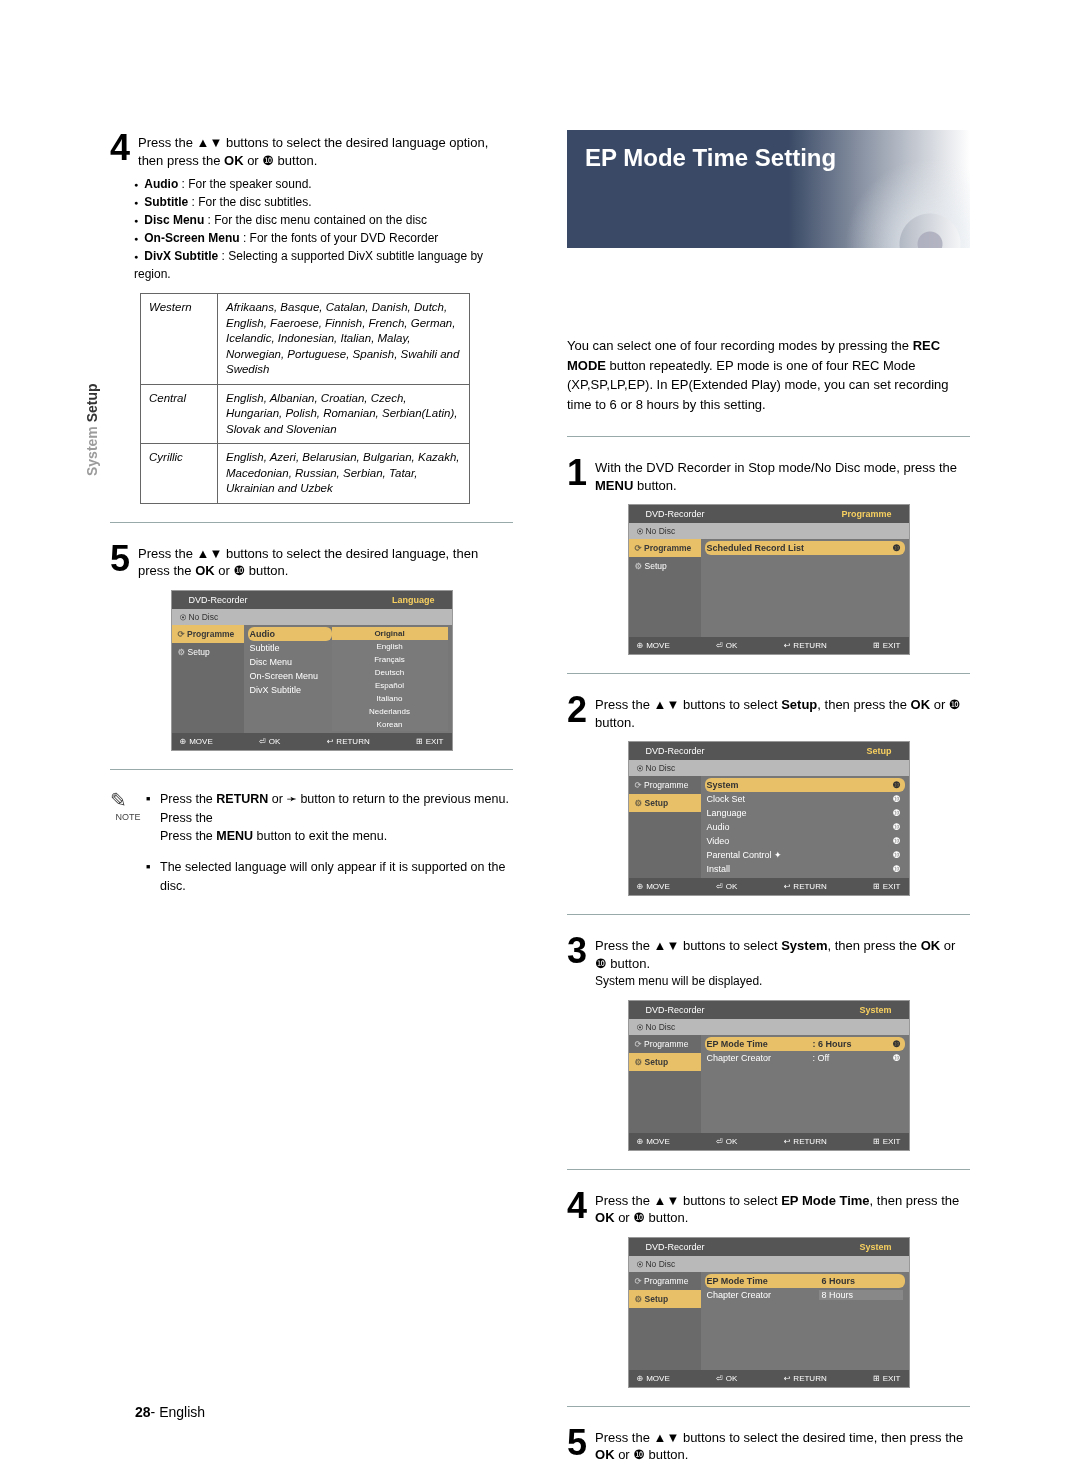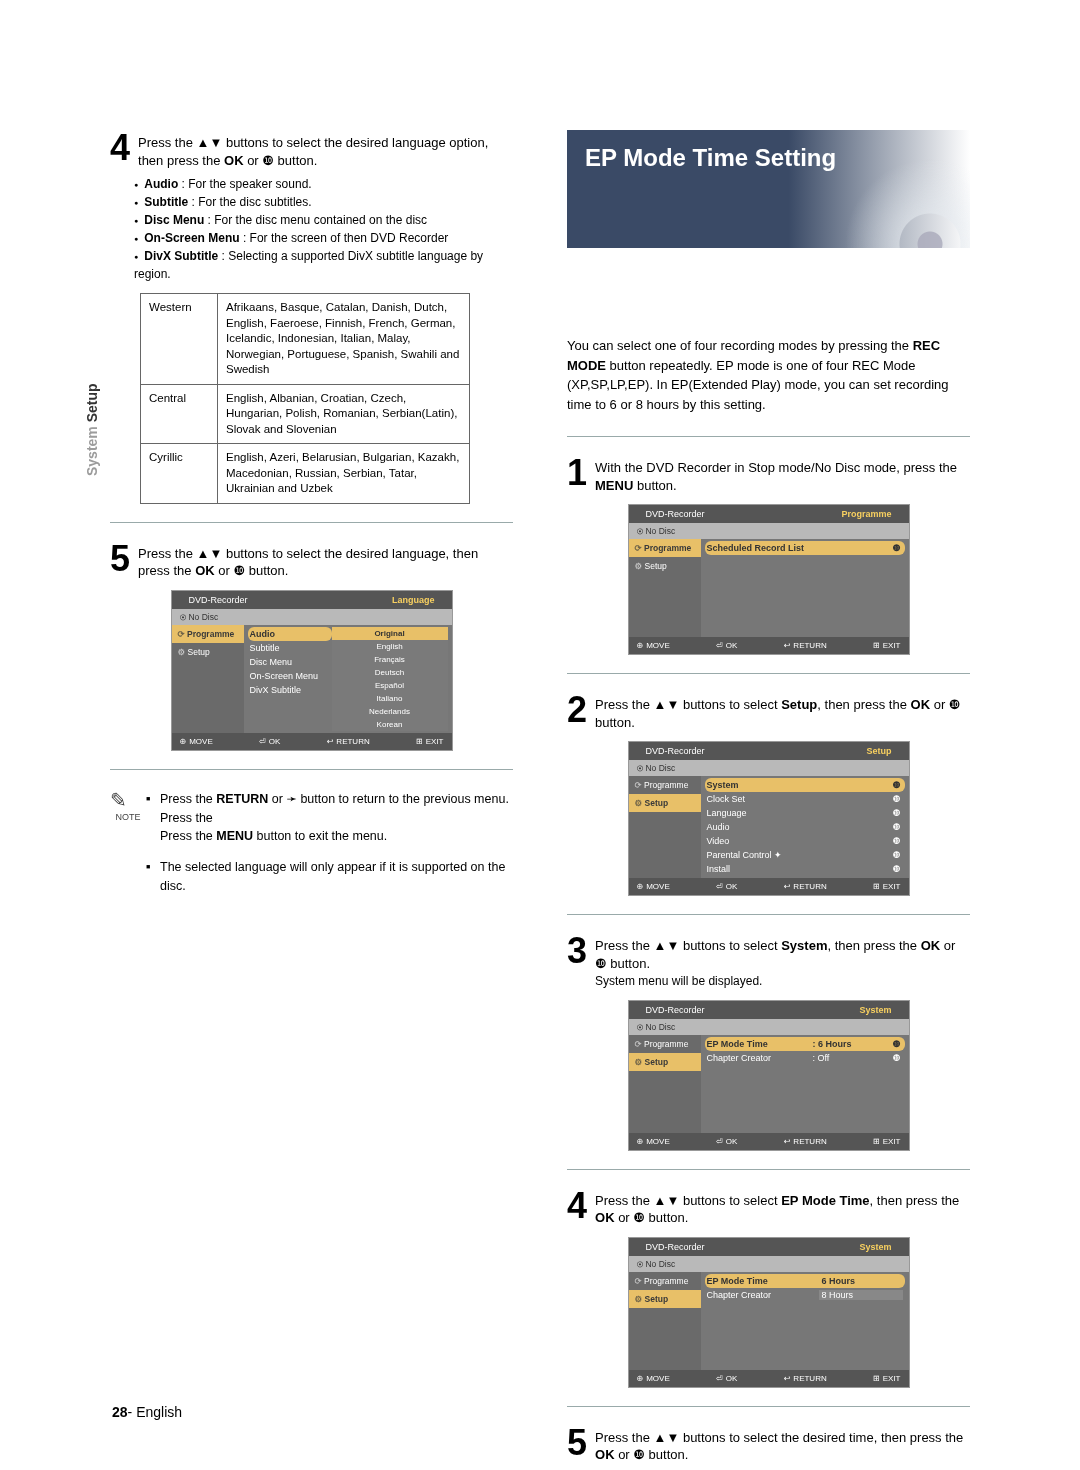--- a/index.html
+++ b/index.html
@@ -45,21 +45,21 @@
 .step-num {
   font-size: 36px;
   font-weight: bold;
   line-height: 1;
   margin-right: 8px;
   color: #000;
 }
 .step-text { padding-top: 4px; line-height: 1.35; }
 .bullets { margin: 4px 0 10px 24px; padding:0; list-style:none; font-size:12px; line-height:1.5;}
 .bullets li::before { content:"●"; font-size:7px; vertical-align:middle; margin-right:6px; color:#000;}
-.tblwrap { margin:8px auto; }
+.tblwrap { margin:8px auto;font-style:italic; }
 .region-table { border-collapse:collapse; width: 330px; margin-left:30px; font-size:11.5px;}
 .region-table td { border:1px solid #666; padding:6px 8px; vertical-align:top; line-height:1.35;}
 .region-table td:first-child { width:60px; }
 
 .divider { height:1px; background:#9aa; margin:18px 0; }
 
 .heading-banner {
   background: linear-gradient(90deg,#3a4a66 0%,#3a4a66 55%, rgba(58,74,102,0) 100%);
   color:#fff;
   font-size:24px;
@@ -107,21 +107,21 @@
 .osd-main.langs .opts { margin-left:84px; width:78px;}
 .osd-main.langs .opts div{ padding:2px 6px; background:#7a7a7a; font-size:8px;text-align:center;}
 .osd-main.langs .opts div.sel{ background:#e8c068; color:#333; font-weight:bold;}
 .note-block { display:flex; margin-top:20px;}
 .note-icon { width:36px; font-size:20px; line-height:1; color:#444;}
 .note-label { font-size:9px; font-weight:normal; color:#444; text-align:center; margin-top:2px;}
 .note-list { margin:0; padding:0; list-style:none; font-size:12.5px; line-height:1.5; flex:1;}
 .note-list li { margin-bottom:12px; position:relative; padding-left:14px;}
 .note-list li::before { content:"■"; font-size:7px; position:absolute; left:0; top:4px; color:#000;}
 .footer { position:absolute; left:112px; bottom:50px; font-size:14px;}
-.footer b{font-weight:bold;}
+.footer b{font-weight:bold;margin-left:23px;}
 .intro { font-size:13px; line-height:1.5; margin-bottom:22px;}
 </style>
 </head>
 <body>
 
 <div class="sidetab">
   <span>System </span><span class="dark">Setup</span>
 </div>
 
 <div class="page">
@@ -132,21 +132,21 @@
       <div class="step-num">4</div>
       <div class="step-text">
         <span>Press the </span><span>▲▼</span><span> buttons to select the desired language option, then press the </span><b>OK</b><span> or </span><span>❿</span><span> button.</span>
       </div>
     </div>
 
     <ul class="bullets">
       <li><b>Audio</b><span> : For the speaker sound.</span></li>
       <li><b>Subtitle</b><span> : For the disc subtitles.</span></li>
       <li><b>Disc Menu</b><span> : For the disc menu contained on the disc</span></li>
-      <li><b>On-Screen Menu</b><span> : For the screen of then DVD Recorder</span></li>
+      <li><b>On-Screen Menu</b><span> : For the fonts of your DVD Recorder</span></li>
       <li><b>DivX Subtitle</b><span> : Selecting a supported DivX subtitle language by region.</span></li>
     </ul>
 
     <div class="tblwrap">
       <table class="region-table">
         <tbody>
             <tr>
               <td>Western</td>
               <td>Afrikaans, Basque, Catalan, Danish, Dutch, English, Faeroese, Finnish, French, German, Icelandic, Indonesian, Italian, Malay, Norwegian, Portuguese, Spanish, Swahili and Swedish</td>
             </tr>

